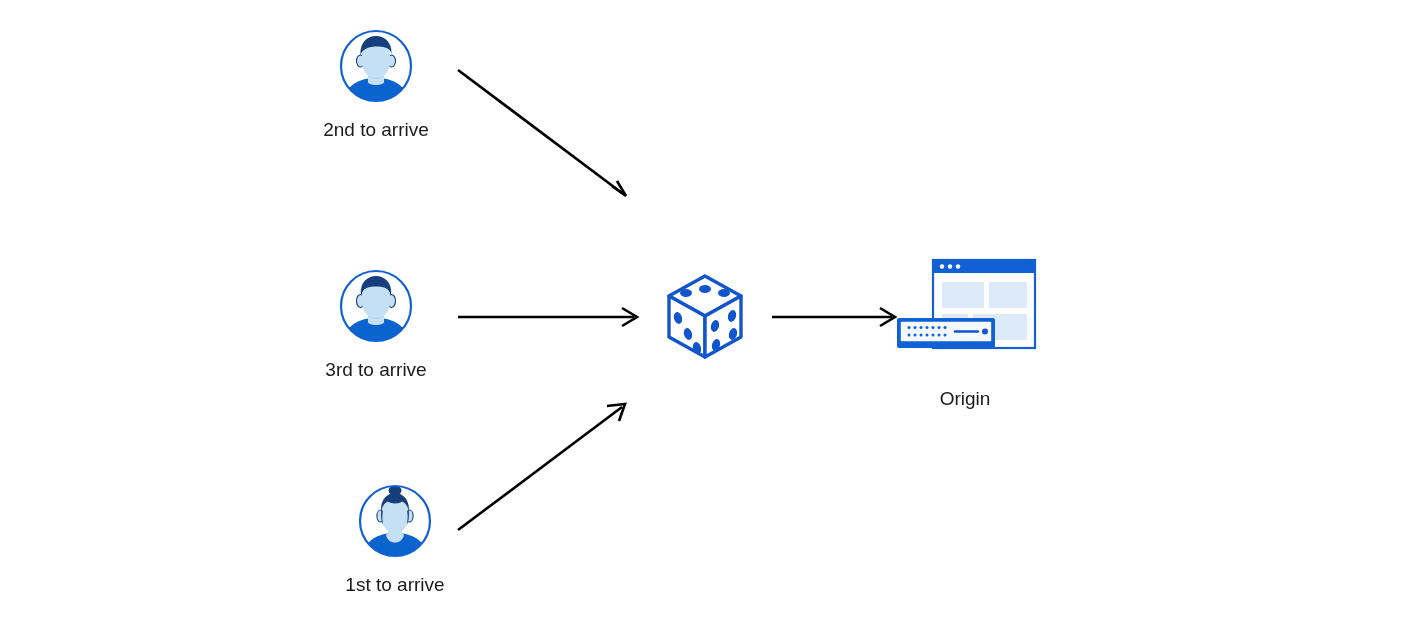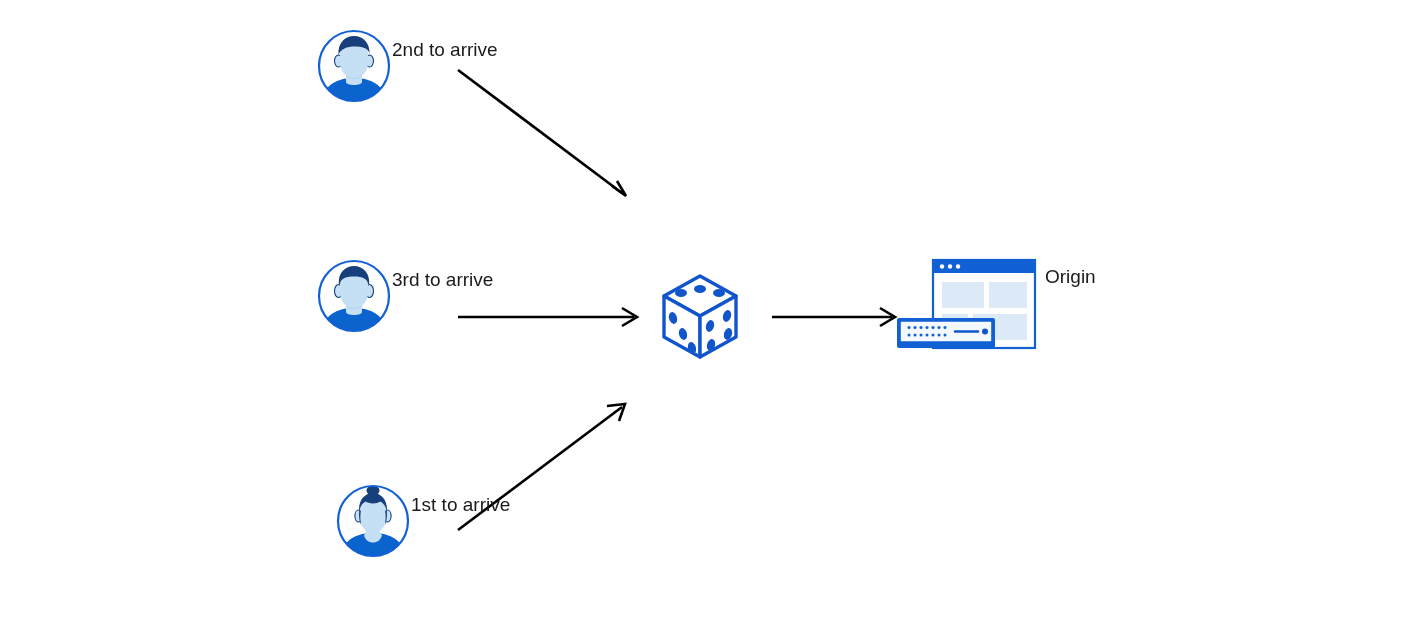--- a/index.html
+++ b/index.html
@@ -13,22 +13,22 @@
   #canvas {
     position: relative;
     width: 1405px;
     height: 633px;
     background: #ffffff;
     overflow: hidden;
   }
   .node {
     position: absolute;
     display: flex;
-    flex-direction: row;
-    align-items: flex-start;
+    flex-direction: column;
+    align-items: center;
   }
   .node-label {
     margin-top: 10px;
     font-size: 19px;
     line-height: 24px;
     color: #1b1b1b;
     white-space: nowrap;
     text-align: center;
     font-family: "Liberation Sans", sans-serif;
   }
@@ -38,21 +38,21 @@
   .arrow-layer {
     position: absolute;
     left: 0;
     top: 0;
     width: 1405px;
     height: 633px;
     pointer-events: none;
   }
   .person-node { width: 120px; }
   .dice-node { width: 120px; }
-  .origin-node { width: 160px; }
+  .origin-node { width: 160px; gap: 8px; }
 </style>
 </head>
 <body>
 
 <div id="canvas">
 
   <svg class="arrow-layer" viewBox="0 0 1405 633" width="1405" height="633">
 
     <g>
       <line x1="458" y1="70" x2="622" y2="193" stroke="#000000" stroke-width="2.6" stroke-linecap="butt"></line>
@@ -97,21 +97,21 @@
           <path d="M24 26 C24 17 31 12 38 12 C45 12 52 17 52 26 L52 34 C52 44 46 50 38 50 C30 50 24 44 24 34 Z" fill="#c5e0f5"></path>
 
           <path d="M22.5 27 C21.5 15 29 8 38 8 C47 8 54.5 15 53.5 27 C53.5 23 51 20.5 47 19.5 C42 18.2 33 18.2 28.5 20.5 C25.3 22 23.4 24 22.5 27 Z" fill="#173f7c"></path>
         </g>
         <circle cx="38" cy="38" r="35" fill="none" stroke="#1160d4" stroke-width="2.2"></circle>
       </svg>
     </span>
     <div class="node-label">2nd to arrive</div>
   </div>
 
-  <div class="node person-node" style="left:316px; top:258px;">
+  <div class="node person-node" style="left:316px; top:268px;">
     <span class="icon-box">
       <svg width="76" height="76" viewBox="0 0 76 76">
         <defs>
           <clipPath id="clipAv2">
               <circle cx="38" cy="38" r="35"></circle>
             </clipPath>
         </defs>
         <circle cx="38" cy="38" r="35" fill="#ffffff"></circle>
         <g clip-path="url(#clipAv2)">
           <path d="M4 76 C7 58 20 50 38 50 C56 50 69 58 72 76 Z" fill="#0b63ce"></path>

